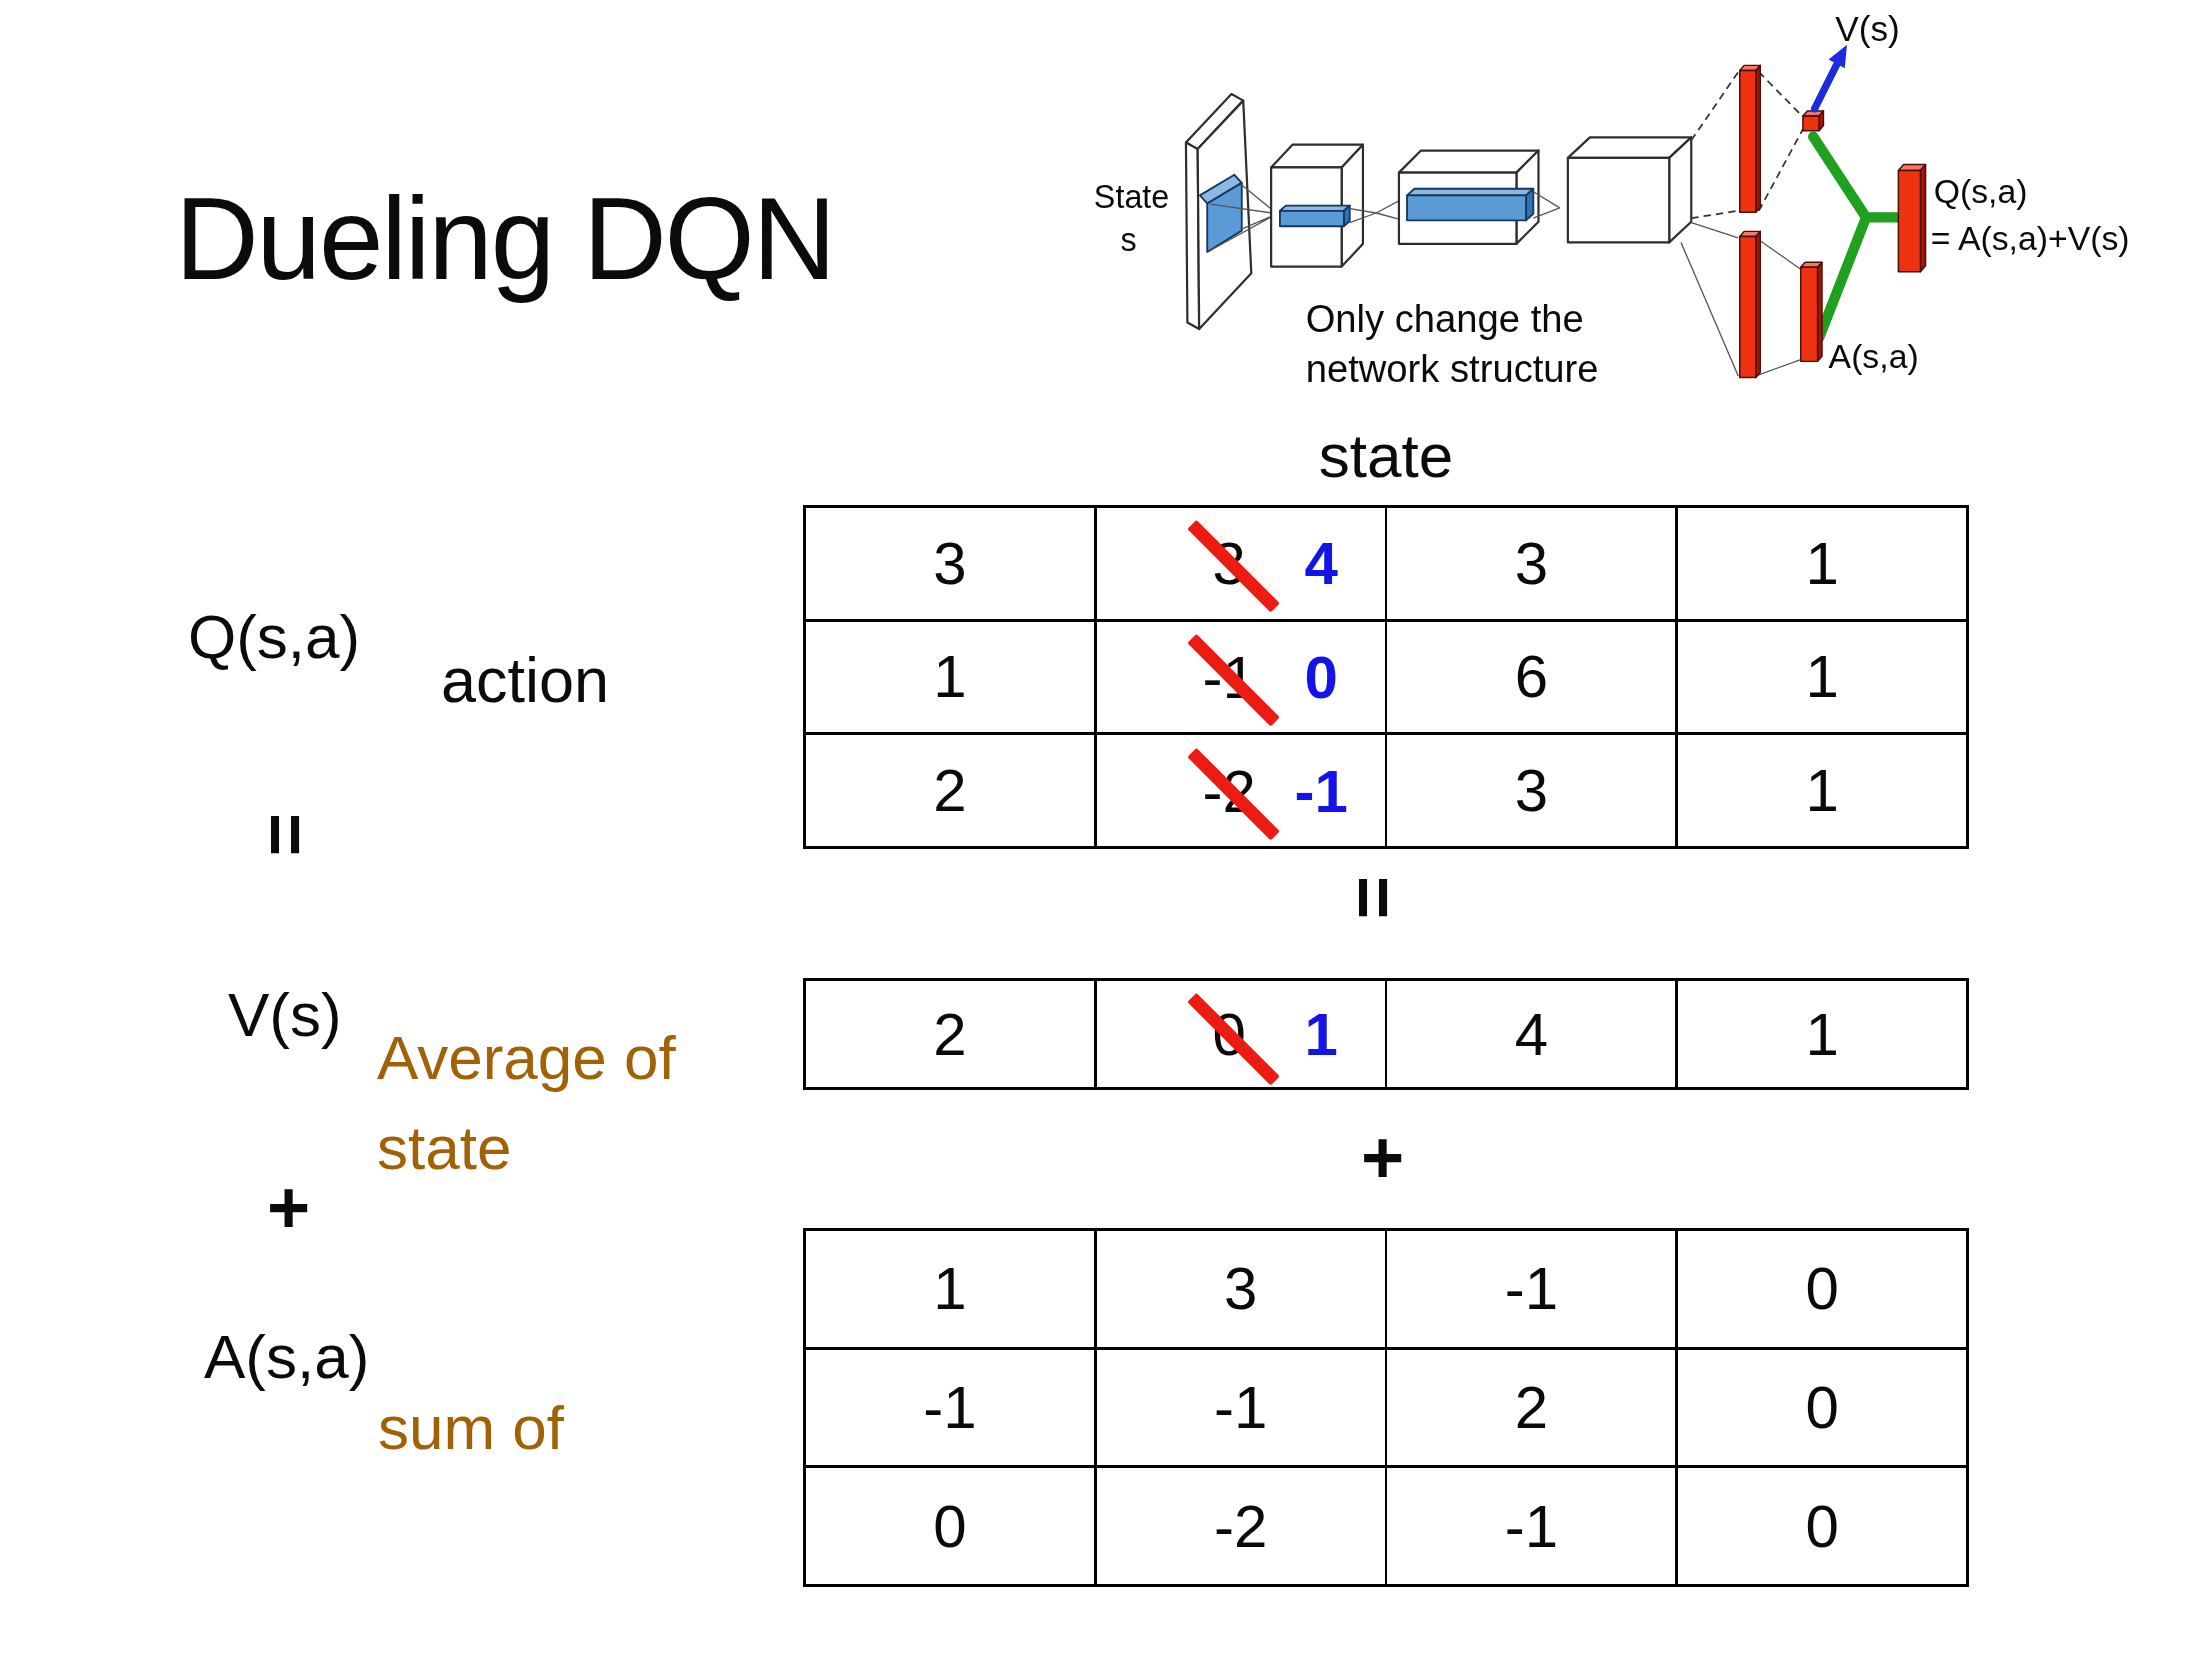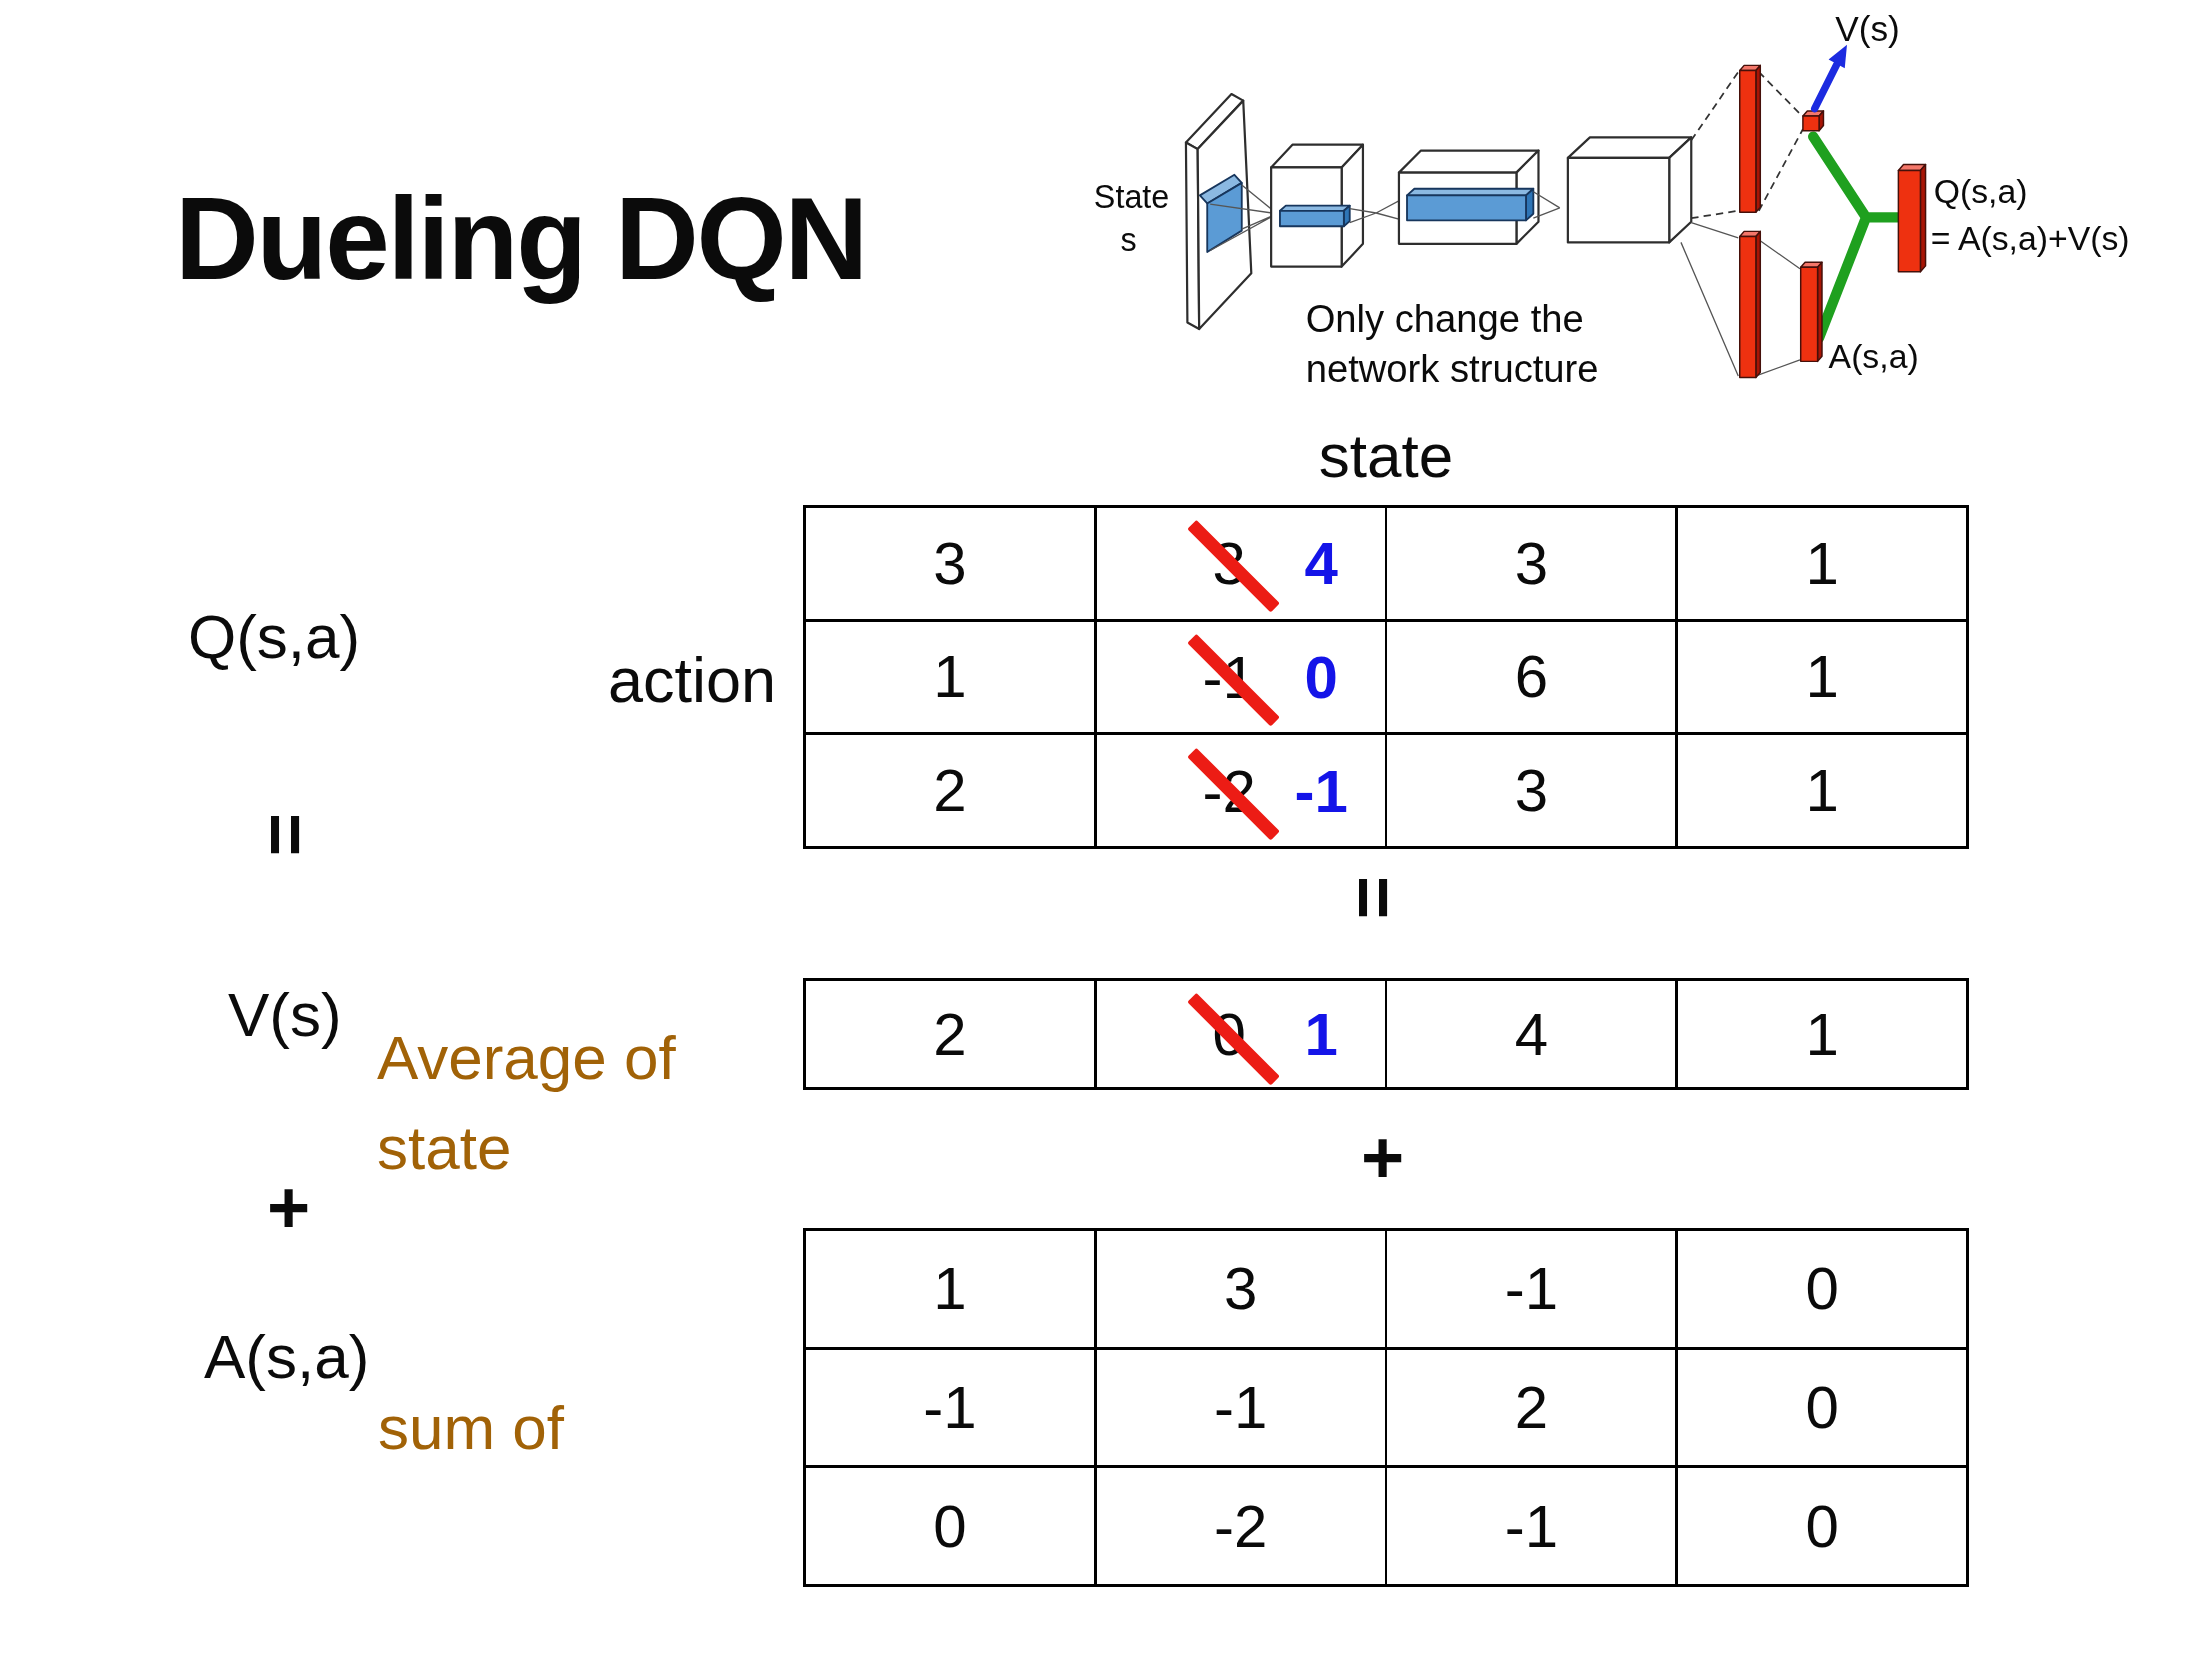--- a/index.html
+++ b/index.html
@@ -2,21 +2,21 @@
 <html style="font-size:11.8px"><head>
 <meta charset="utf-8">
 <style>
   html,body{margin:0;padding:0;background:#888;}
   .slide{
     position:relative;width:2205px;height:1654px;background:#ffffff;overflow:hidden;
     font-family:"Liberation Sans",sans-serif;color:#0b0b0b;
   }
   .abs{position:absolute;}
   
-  .title{left:175px;top:172px;font-size:116px;font-weight:700;letter-spacing:-2.2px;white-space:nowrap;}
+  .title{left:175px;top:172px;font-size:116px;font-weight:400;letter-spacing:-2.2px;white-space:nowrap;}
   
   .diagram{left:1059px;top:0;width:1147px;height:426px;}
   .diagram text{font-family:"Liberation Sans",sans-serif;fill:#0b0b0b;}
   .d-small{font-size:44px;}
   .d-out{font-size:46px;}
   .d-vs{font-size:48px;}
   .d-note{font-size:52px;fill:#1717e0;}
   .boxface{fill:#ffffff;stroke:#2e2e2e;stroke-width:3;stroke-linejoin:round;}
   .blueface{fill:#5b9bd5;stroke:#17365d;stroke-width:2.5;stroke-linejoin:round;}
   .bluetop{fill:#8bb9e2;stroke:#17365d;stroke-width:2.5;stroke-linejoin:round;}
@@ -27,21 +27,21 @@
   .fan{stroke:#555;stroke-width:1.8;fill:none;}
   .dash{stroke:#333;stroke-width:2.4;stroke-dasharray:10 7;fill:none;}
   .green{stroke:#1fa01f;stroke-width:14;fill:none;stroke-linecap:round;stroke-linejoin:round;}
   .arrowline{stroke:#1c2be0;stroke-width:10;stroke-linecap:round;}
   .arrowhead{fill:#1c2be0;}
   
   .lbl{font-size:62px;white-space:nowrap;}
   .q-label{left:188px;top:601px;}
   .v-label{left:228px;top:979px;}
   .a-label{left:204px;top:1321px;}
-  .action-label{left:441px;top:644px;width:335px;text-align:right;font-size:63px;}
+  .action-label{left:441px;top:644px;width:335px;text-align:left;font-size:63px;}
   .state-label{left:803px;top:420px;width:1166px;text-align:center;font-size:62px;}
   .bluenote{color:#a16207;font-size:62px;white-space:nowrap;}
   .avg-note{left:377px;top:1013px;line-height:1.45;}
   .sum-note{left:378px;top:1388px;line-height:1.30;}
   .vequals{width:81px;height:81px;display:flex;align-items:center;justify-content:center;
     font-size:74px;font-weight:bold;transform:rotate(90deg);}
   .eq-left{left:245px;top:794px;}
   .eq-mid{left:1333px;top:857px;}
   .plus{width:81px;height:81px;display:flex;align-items:center;justify-content:center;
     font-size:74px;font-weight:600;}

